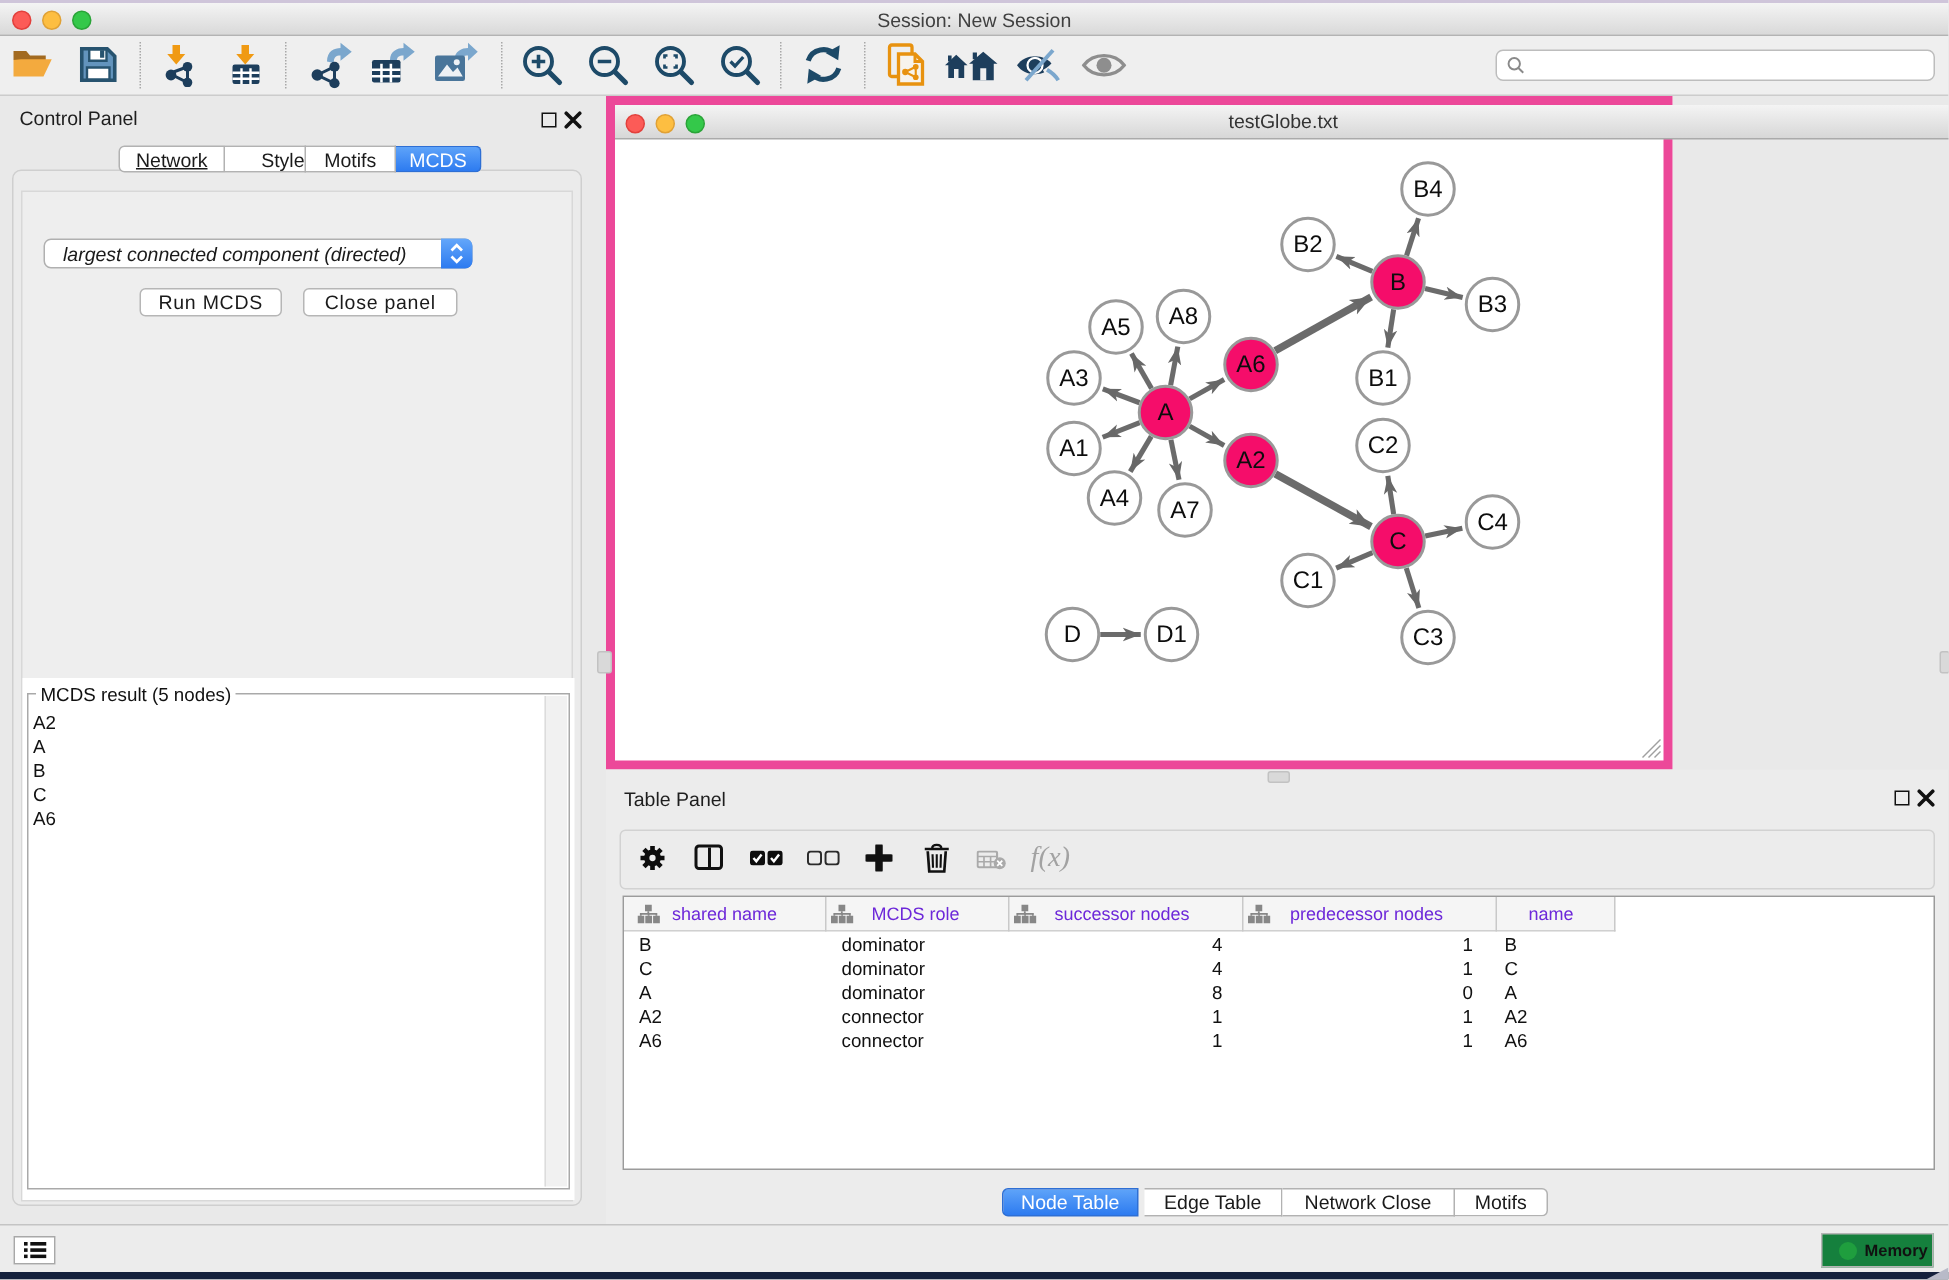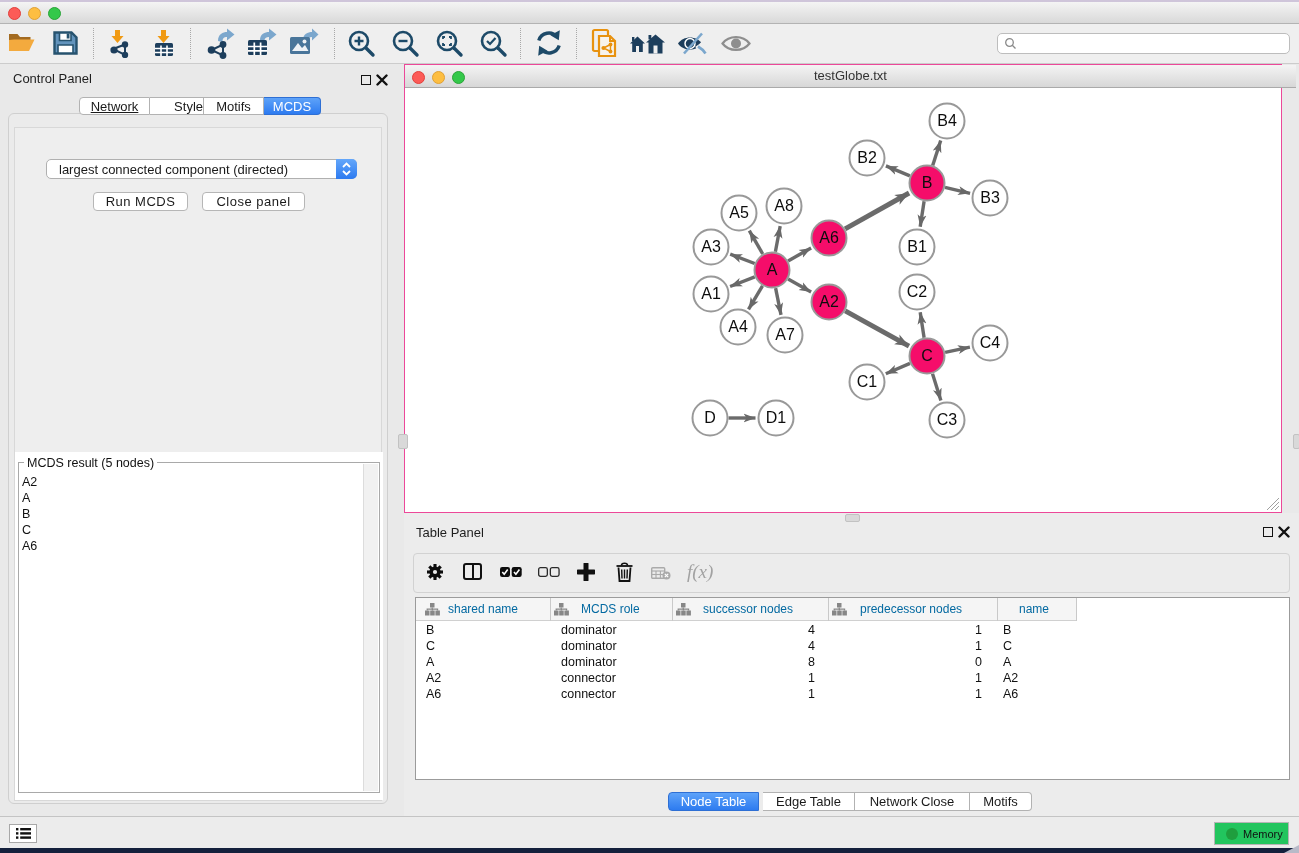--- a/index.html
+++ b/index.html
@@ -4,35 +4,36 @@
 <style>
 html,body{margin:0;padding:0;}
 body{width:1299px;height:853px;position:relative;overflow:hidden;
   font-family:"Liberation Sans",sans-serif;background:#e9e9e9;}
 .abs{position:absolute;}
 svg{display:block;}
 .tsep{position:absolute;top:4px;height:31px;width:0;border-left:1px dotted #a8a8a8;}
 .seg{position:absolute;font-size:13px;color:#1a1a1a;text-align:center;background:#ffffff;border:1px solid #b2b2b2;box-sizing:border-box;}
 .btn{position:absolute;font-size:13px;color:#1a1a1a;text-align:center;background:#ffffff;border:1px solid #b6b6b6;border-radius:4px;box-sizing:border-box;letter-spacing:0.5px;}
 .hsep{position:absolute;top:0;height:23px;width:0;border-left:1px solid #c9c9c9;}
-.hlab{position:absolute;top:4px;font-size:12px;color:#0369a1;}
+.hlab{position:absolute;top:4px;font-size:12px;color:#6d28d9;}
 .treeic{position:absolute;width:15px;height:13px;}
 .trow{position:absolute;left:0;width:875px;height:16px;font-size:12.5px;color:#111;}
 .trow span{position:absolute;top:0;}
 .trow .num{text-align:right;}
 </style>
 </head>
 <body>
 
 <div class="abs" style="left:0;top:0;width:1299px;height:2px;background:#cfc5da;"></div>
 
 <div class="abs" style="left:0;top:2px;width:1299px;height:21px;background:linear-gradient(#f4f4f4,#d9d9d9);border-bottom:1px solid #b3b3b3;">
   <div class="abs" style="left:8px;top:5px;width:11px;height:11px;border-radius:50%;background:#fc5b57;border:0.5px solid #e2403c;"></div>
   <div class="abs" style="left:28px;top:5px;width:11px;height:11px;border-radius:50%;background:#fdbe41;border:0.5px solid #e0a135;"></div>
   <div class="abs" style="left:48px;top:5px;width:11px;height:11px;border-radius:50%;background:#34c84a;border:0.5px solid #2aa438;"></div>
+  <div class="abs" style="left:0;top:4px;width:1299px;text-align:center;font-size:13px;color:#404040;">Session: New Session</div>
 </div>
 
 <div id="toolbar" class="abs" style="left:0;top:24px;width:1299px;height:39px;background:#efefef;border-bottom:1px solid #cccccc;">
   <div class="tsep" style="left:93px;"></div>
   <div class="tsep" style="left:190px;"></div>
   <div class="tsep" style="left:334px;"></div>
   <div class="tsep" style="left:520px;"></div>
   <div class="tsep" style="left:576px;"></div>
 
   <svg class="abs" style="left:7px;top:6px;" width="29" height="26" viewBox="0 0 29 26">
@@ -175,40 +176,40 @@
   </svg>
 
   <div class="abs" style="left:8px;top:49px;width:380px;height:691px;background:#ebebeb;border:1px solid #cfcfcf;border-radius:6px;box-sizing:border-box;"></div>
   <div class="abs" style="left:14px;top:63px;width:368px;height:674px;background:#eeeeee;border:1px solid #d8d8d8;box-sizing:border-box;"></div>
 
   <div class="seg" style="left:79px;top:33px;width:71px;height:18px;line-height:17px;border-radius:4px 0 0 4px;text-decoration:underline;">Network</div>
   <div class="seg" style="left:150px;top:33px;width:54px;height:18px;line-height:17px;border-left:none;text-align:right;">Style</div>
   <div class="seg" style="left:204px;top:33px;width:60px;height:18px;line-height:17px;border-left:none;">Motifs</div>
   <div class="seg" style="left:264px;top:33px;width:57px;height:18px;line-height:17px;border-left:none;border-radius:0 4px 4px 0;background:linear-gradient(#5ea3f9,#2d7bf0);color:#ffffff;border-color:#2e6fd4;">MCDS</div>
 
-  <div class="abs" style="left:46px;top:95px;width:311px;height:20px;background:#ffffff;border:1px solid #b0b0b0;border-radius:5px;box-sizing:border-box;">
+  <div class="abs" style="left:29px;top:95px;width:286px;height:20px;background:#ffffff;border:1px solid #b0b0b0;border-radius:5px;box-sizing:border-box;font-style:italic;">
     <div class="abs" style="left:12px;top:2px;font-size:13px;color:#1a1a1a;">largest connected component (directed)</div>
     <div class="abs" style="right:-1px;top:-1px;width:21px;height:20px;border-radius:0 5px 5px 0;background:linear-gradient(#64a7fa,#2c7af0);">
       <svg class="abs" style="left:5px;top:3px;" width="11" height="14" viewBox="0 0 11 14">
         <path d="M2 5 L5.5 1.5 L9 5" fill="none" stroke="#ffffff" stroke-width="1.8"></path>
         <path d="M2 9 L5.5 12.5 L9 9" fill="none" stroke="#ffffff" stroke-width="1.8"></path>
       </svg>
     </div>
   </div>
   <div class="btn" style="left:93px;top:128px;width:95px;height:19px;line-height:18px;">Run MCDS</div>
   <div class="btn" style="left:202px;top:128px;width:103px;height:19px;line-height:18px;">Close panel</div>
 
   <div class="abs" style="left:15px;top:388px;width:368px;height:348px;background:#ffffff;"></div>
   <div class="abs" style="left:18px;top:398px;width:362px;height:331px;border:1px solid #a9a9a9;box-sizing:border-box;"></div>
   <div class="abs" style="left:24px;top:392px;background:#ffffff;padding:0 3px;font-size:12.5px;color:#111;">MCDS result (5 nodes)</div>
   <div class="abs" style="left:22px;top:410px;font-size:12.5px;color:#111;line-height:16px;">A2<br>A<br>B<br>C<br>A6</div>
   <div class="abs" style="left:363px;top:400px;width:15px;height:327px;background:#f1f1f1;border-left:1px solid #dcdcdc;box-sizing:border-box;"></div>
 </div>
 
-<div id="netwin" class="abs" style="left:404px;top:64px;width:878px;height:449px;border:1px solid #ec4899;box-sizing:border-box;background:#ffffff;">
+<div id="netwin" class="abs" style="left:404px;top:64px;width:711px;height:449px;border:6px solid #ec4899;box-sizing:border-box;background:#ffffff;">
   <div class="abs" style="left:0;top:0;width:891px;height:22px;background:linear-gradient(#f4f4f4,#d7d7d7);border-bottom:1px solid #aaaaaa;">
     <div class="abs" style="left:7px;top:6px;width:11px;height:11px;border-radius:50%;background:#fc5b57;border:0.5px solid #e2403c;"></div>
     <div class="abs" style="left:27px;top:6px;width:11px;height:11px;border-radius:50%;background:#fdbe41;border:0.5px solid #e0a135;"></div>
     <div class="abs" style="left:47px;top:6px;width:11px;height:11px;border-radius:50%;background:#34c84a;border:0.5px solid #2aa438;"></div>
     <div class="abs" style="left:0;top:3px;width:891px;text-align:center;font-size:13px;color:#333;">testGlobe.txt</div>
   </div>
   <svg class="abs" style="left:0;top:23px;" width="891" height="424" viewBox="0 0 891 424" font-family="Liberation Sans, sans-serif">
     <defs>
       <marker id="m3" viewBox="0 0 12 10" refX="12" refY="5" markerWidth="12" markerHeight="10" orient="auto" markerUnits="userSpaceOnUse">
           <path d="M0 0.5 L12 5 L0 9.5 L3.2 5 Z" fill="#686868"></path>
@@ -442,21 +443,21 @@
   <svg class="abs" style="left:16px;top:12px;" width="15" height="11" viewBox="0 0 15 11">
     <g fill="#111">
         <rect x="0" y="0" width="2.4" height="2.4"></rect>
         <rect x="0" y="4.2" width="2.4" height="2.4"></rect>
         <rect x="0" y="8.4" width="2.4" height="2.4"></rect>
     <rect x="4.2" y="0" width="10.8" height="2.4"></rect>
         <rect x="4.2" y="4.2" width="10.8" height="2.4"></rect>
         <rect x="4.2" y="8.4" width="10.8" height="2.4"></rect>
       </g>
   </svg>
-  <div class="abs" style="left:1214px;top:6px;width:75px;height:23px;background:#22c55e;border:1px solid #b5b5b5;box-sizing:border-box;">
+  <div class="abs" style="left:1214px;top:6px;width:75px;height:23px;background:#15803d;border:1px solid #b5b5b5;box-sizing:border-box;font-weight:bold;">
     <div class="abs" style="left:11px;top:5px;width:12px;height:12px;border-radius:50%;background:#1f9e3e;"></div>
     <div class="abs" style="left:28px;top:5px;font-size:11px;color:#111;">Memory</div>
   </div>
 </div>
 
 <div class="abs" style="left:398px;top:434px;width:8px;height:13px;background:#d9d9d9;border:1px solid #c2c2c2;border-radius:2px;"></div>
 <div class="abs" style="left:845px;top:514px;width:13px;height:6px;background:#d9d9d9;border:1px solid #c2c2c2;border-radius:2px;"></div>
 <div class="abs" style="left:1293px;top:434px;width:5px;height:13px;background:#d9d9d9;border:1px solid #c2c2c2;border-radius:2px;"></div>
 
 <div class="abs" style="left:0;top:848px;width:1299px;height:5px;background:#14203c;"></div>

